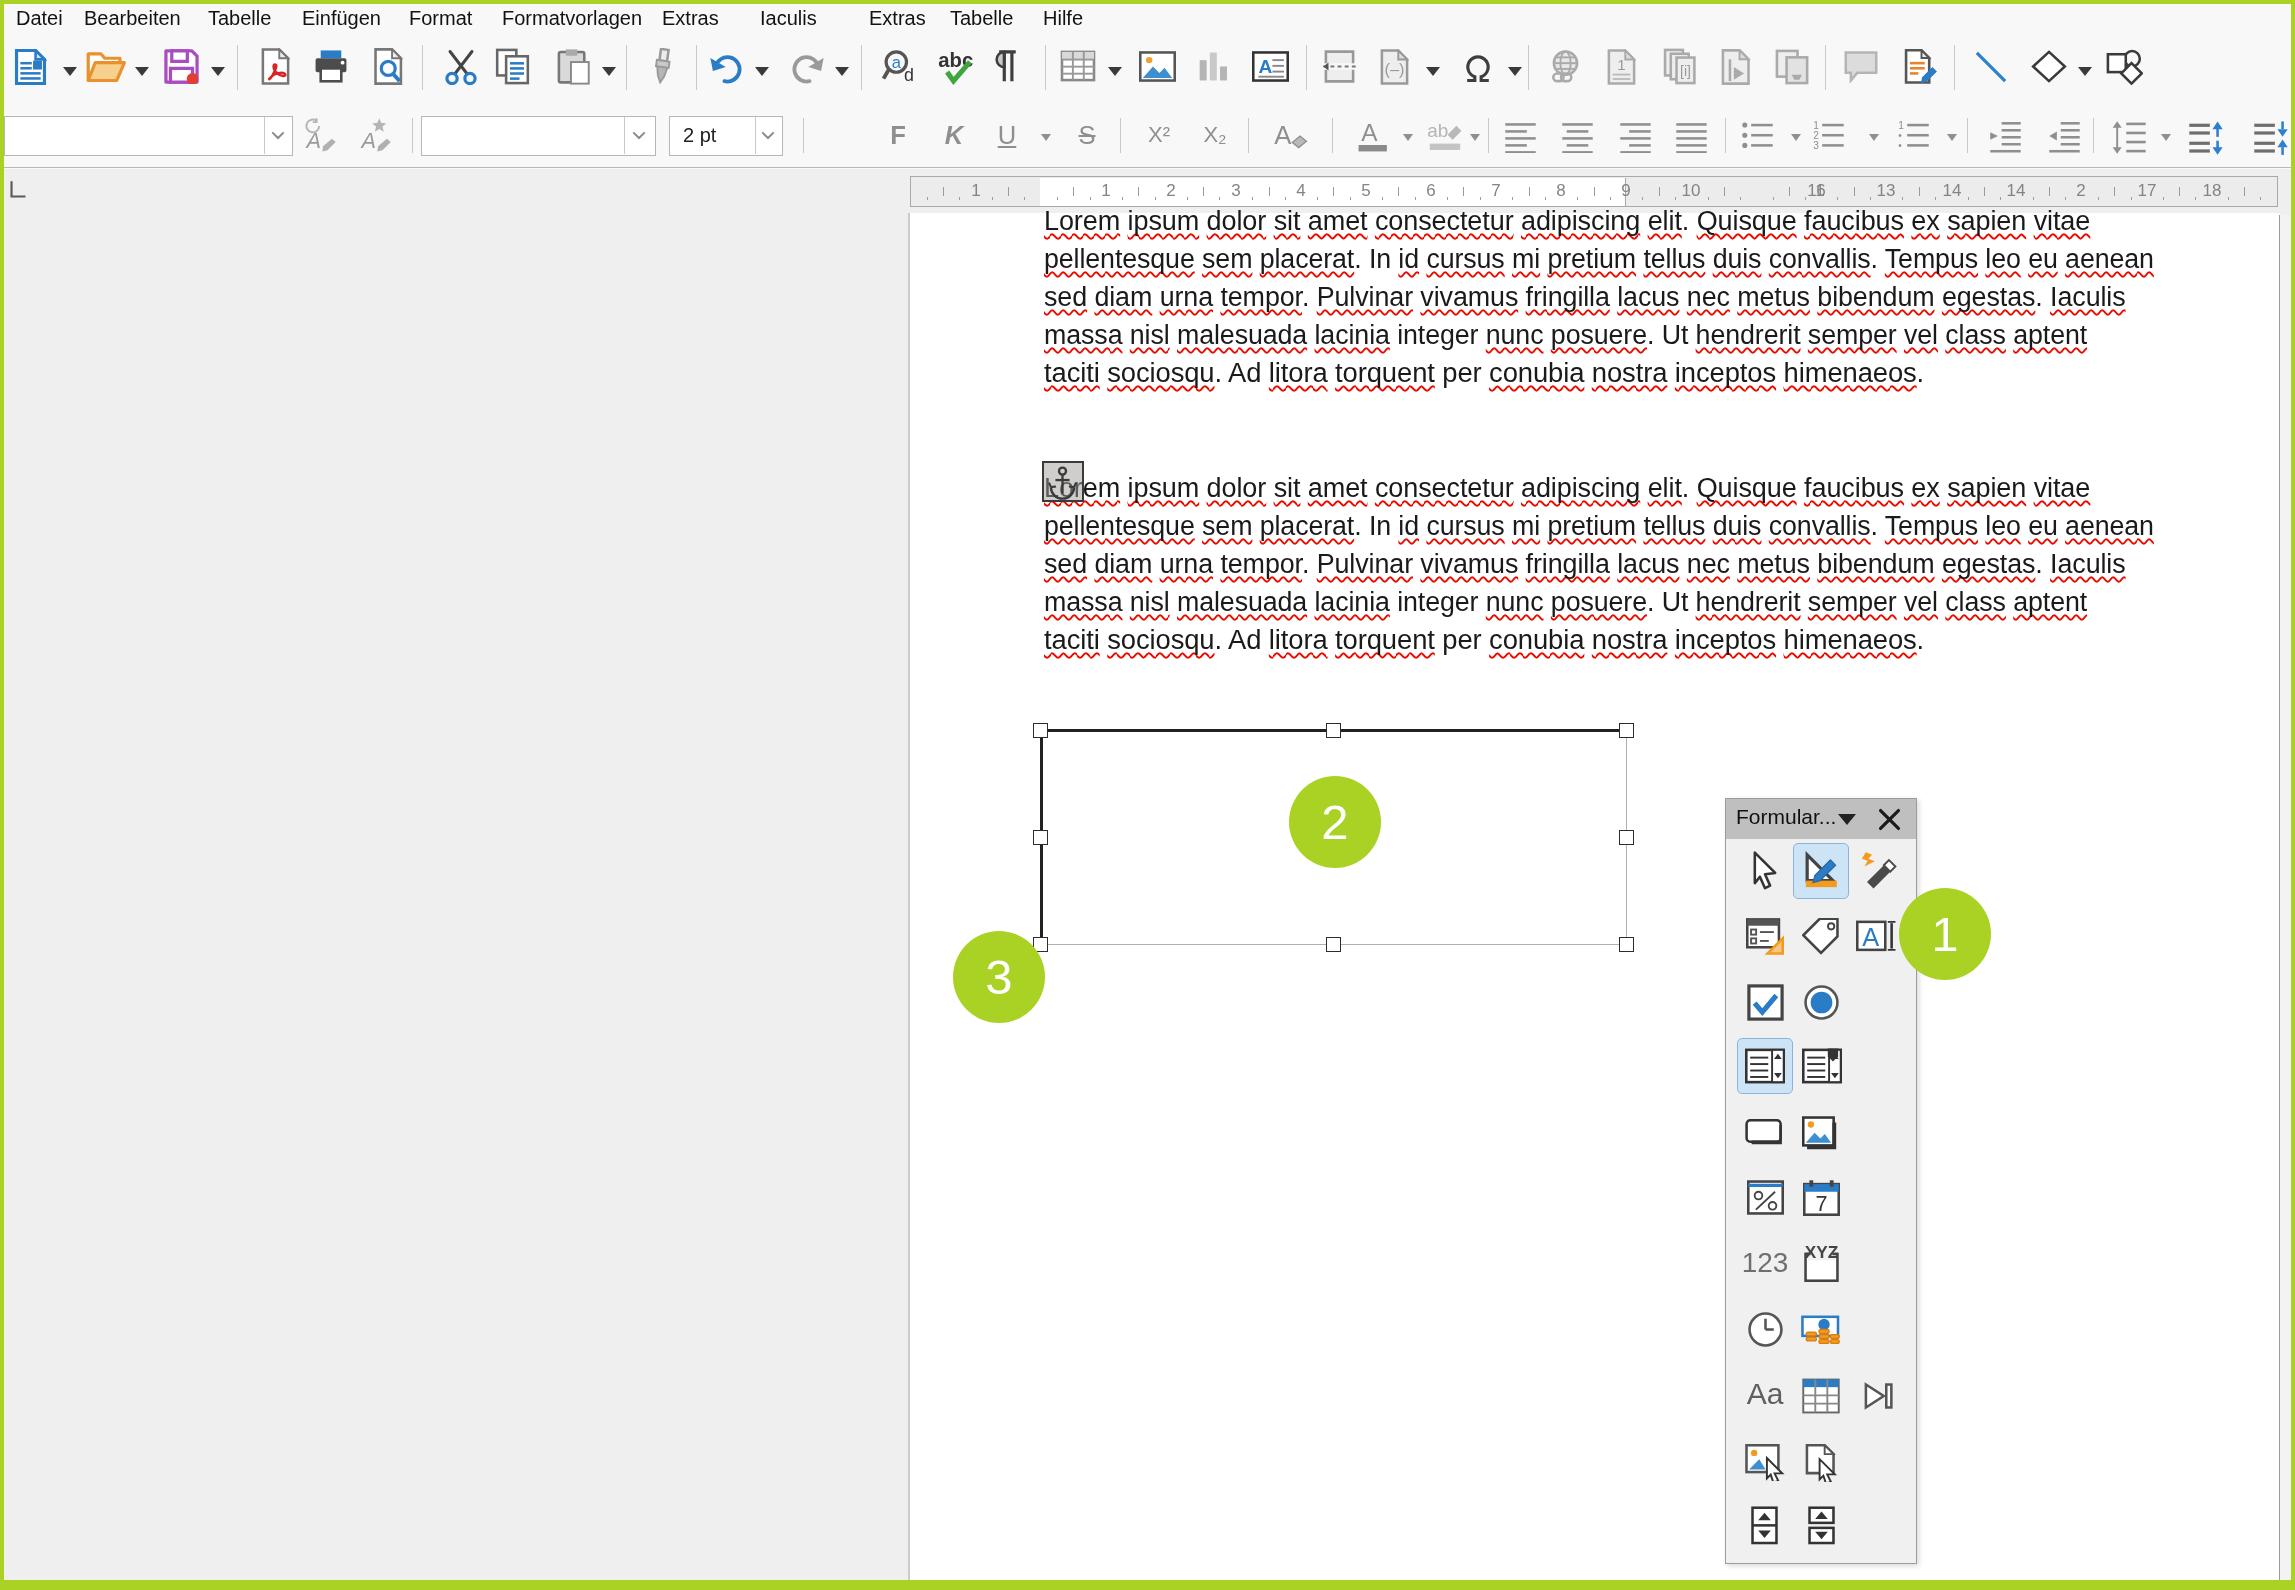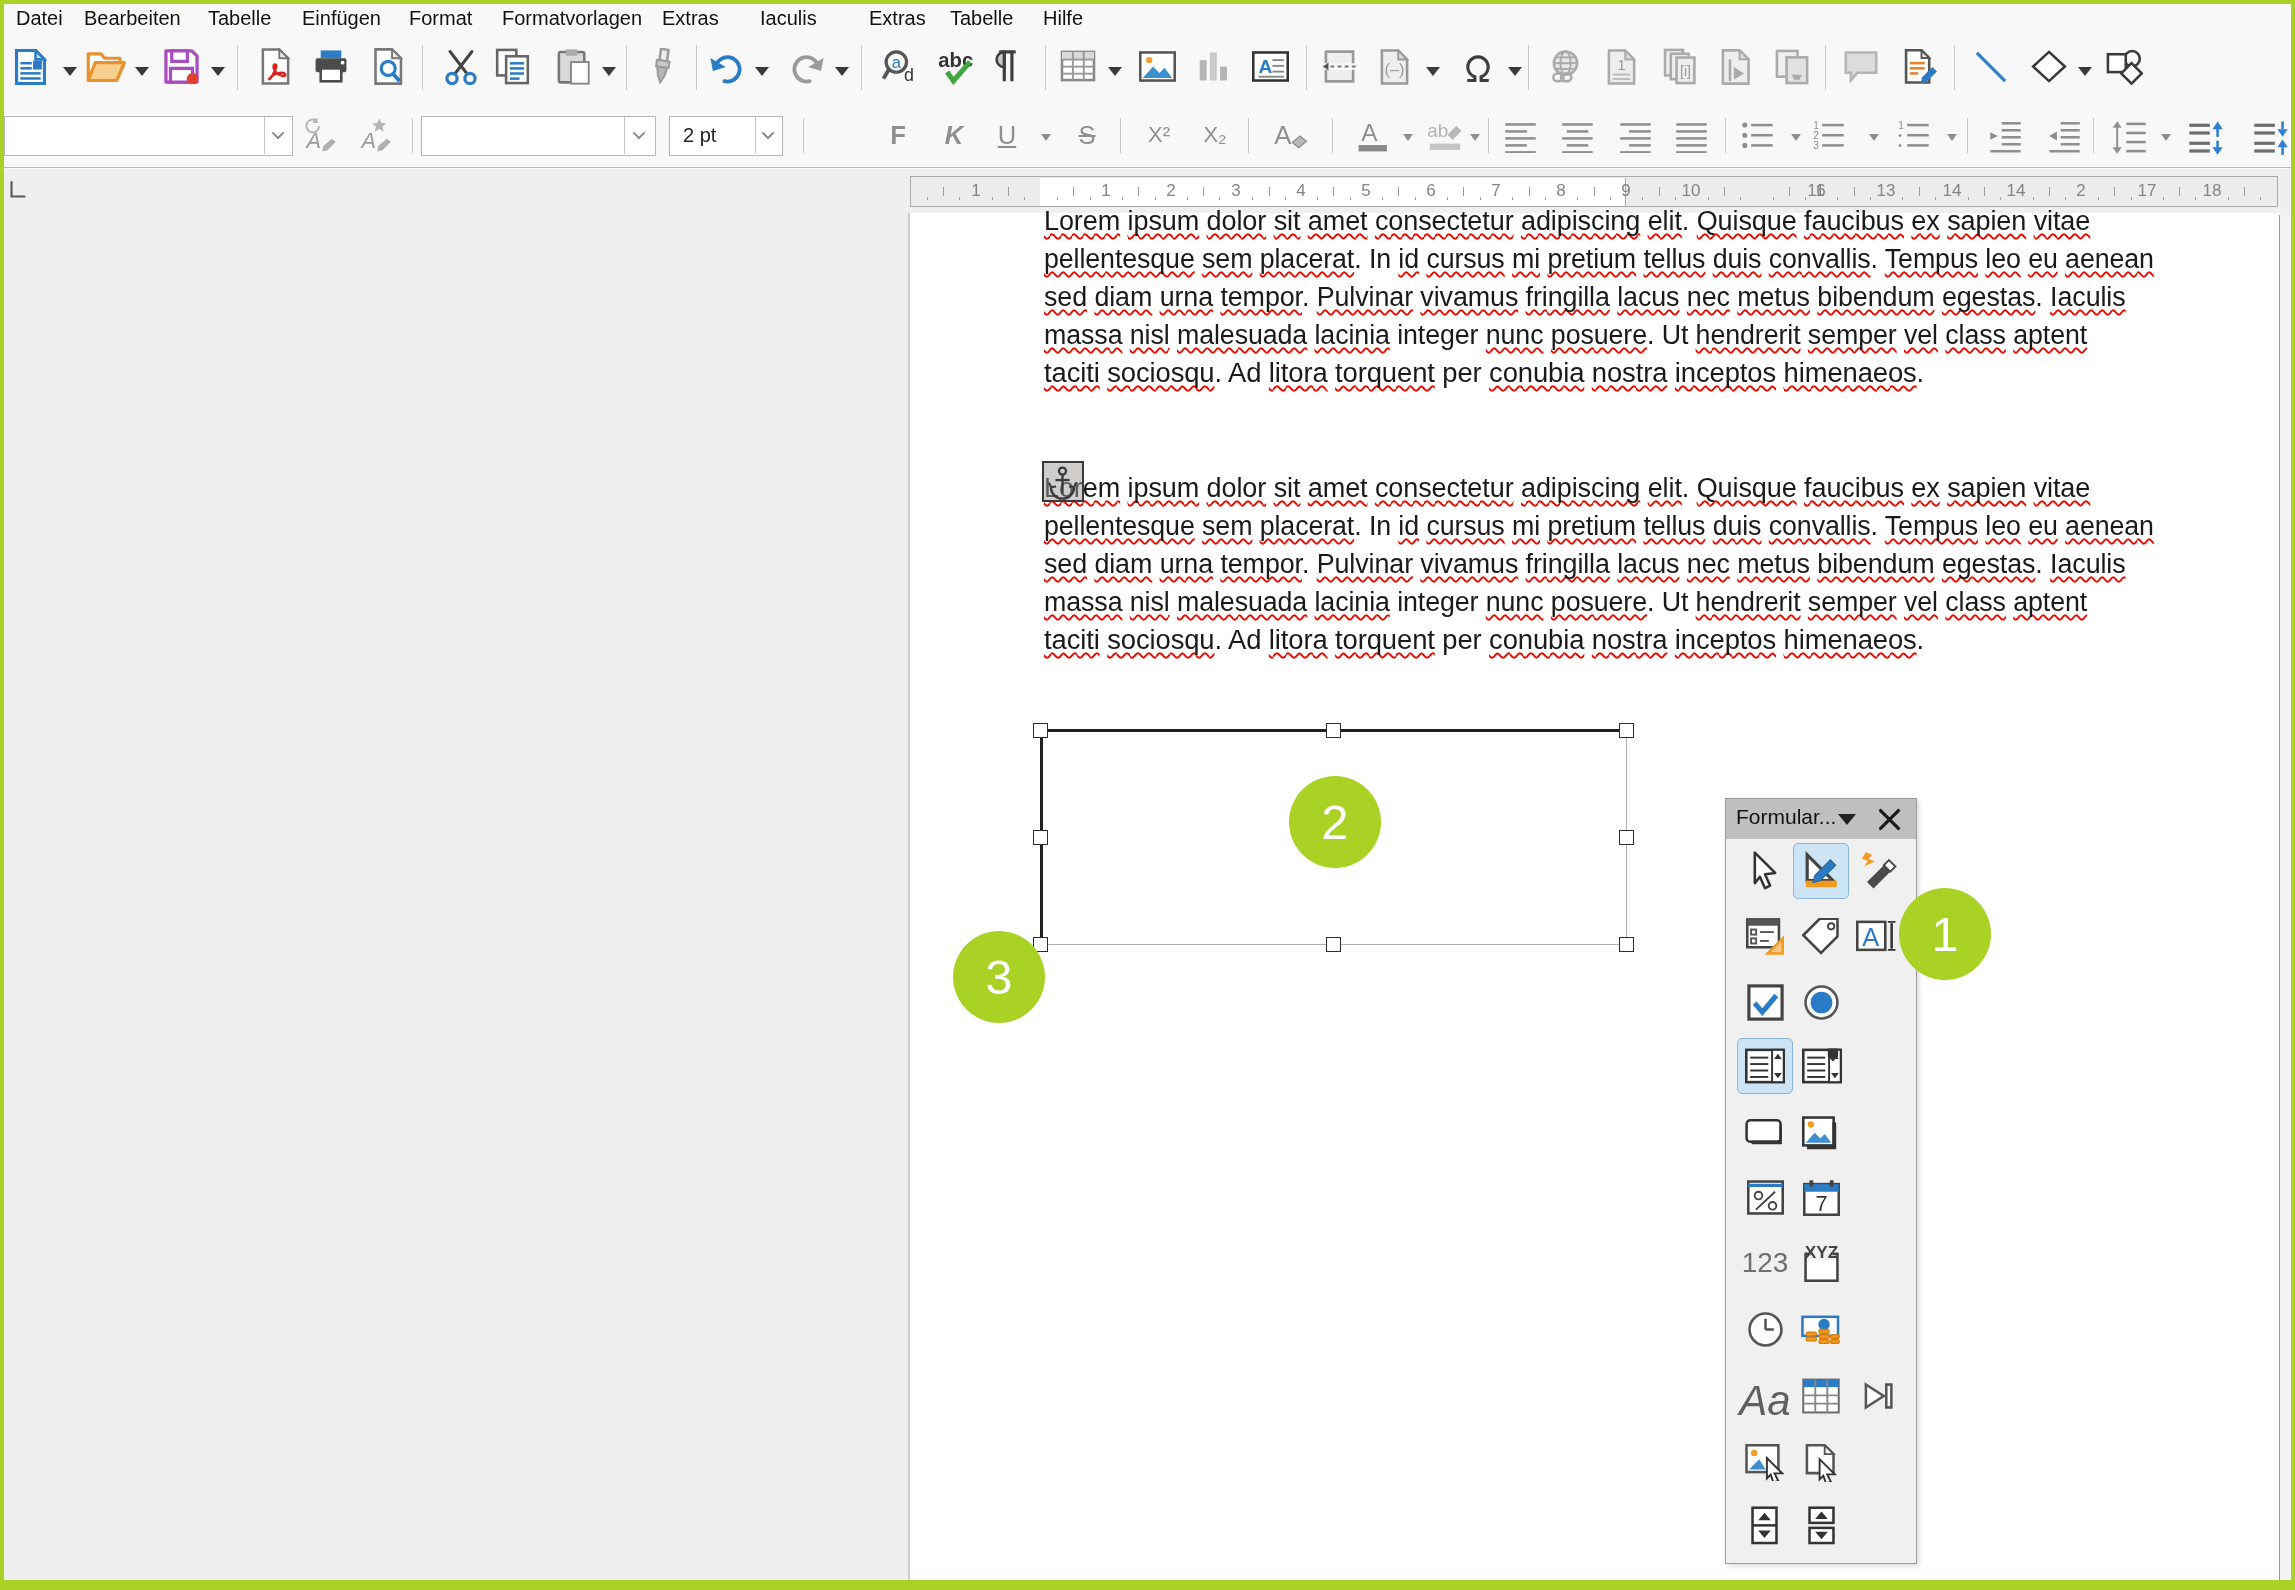--- a/index.html
+++ b/index.html
@@ -684,21 +684,21 @@
 <g fill="#f39b1f" stroke="#d87d10" stroke-width="2">
 <rect x="8" y="30" width="16" height="6" rx="3"></rect>
           <rect x="8" y="38" width="16" height="6" rx="3"></rect>
 <rect x="28" y="26" width="16" height="6" rx="3"></rect>
           <rect x="28" y="34" width="16" height="6" rx="3"></rect>
           <rect x="28" y="42" width="16" height="6" rx="3"></rect>
 <rect x="46" y="34" width="14" height="6" rx="3"></rect>
           <rect x="46" y="42" width="14" height="6" rx="3"></rect>
         </g>
       </svg>
-      <div style="position:absolute;left:1765px;top:1377px;transform:translateX(-50%);font-size:42px;color:#5f5f5f;font-style:italic">Aa</div>
+      <div style="position:absolute;left:1765px;top:1377px;transform:translateX(-50%);font-size:30px;color:#5f5f5f;">Aa</div>
       <svg style="position:absolute;left:1802px;top:1378px" width="38" height="36" viewBox="0 0 60 56">
         <rect x="2" y="2" width="56" height="52" fill="#fff" stroke="#666" stroke-width="3"></rect>
 <rect x="2" y="2" width="56" height="12" fill="#2b7cc7"></rect>
 <g stroke="#888" stroke-width="3">
           <line x1="2" y1="27" x2="58" y2="27"></line>
           <line x1="2" y1="40" x2="58" y2="40"></line>
           <line x1="21" y1="2" x2="21" y2="54"></line>
           <line x1="40" y1="2" x2="40" y2="54"></line>
         </g>
       </svg>

